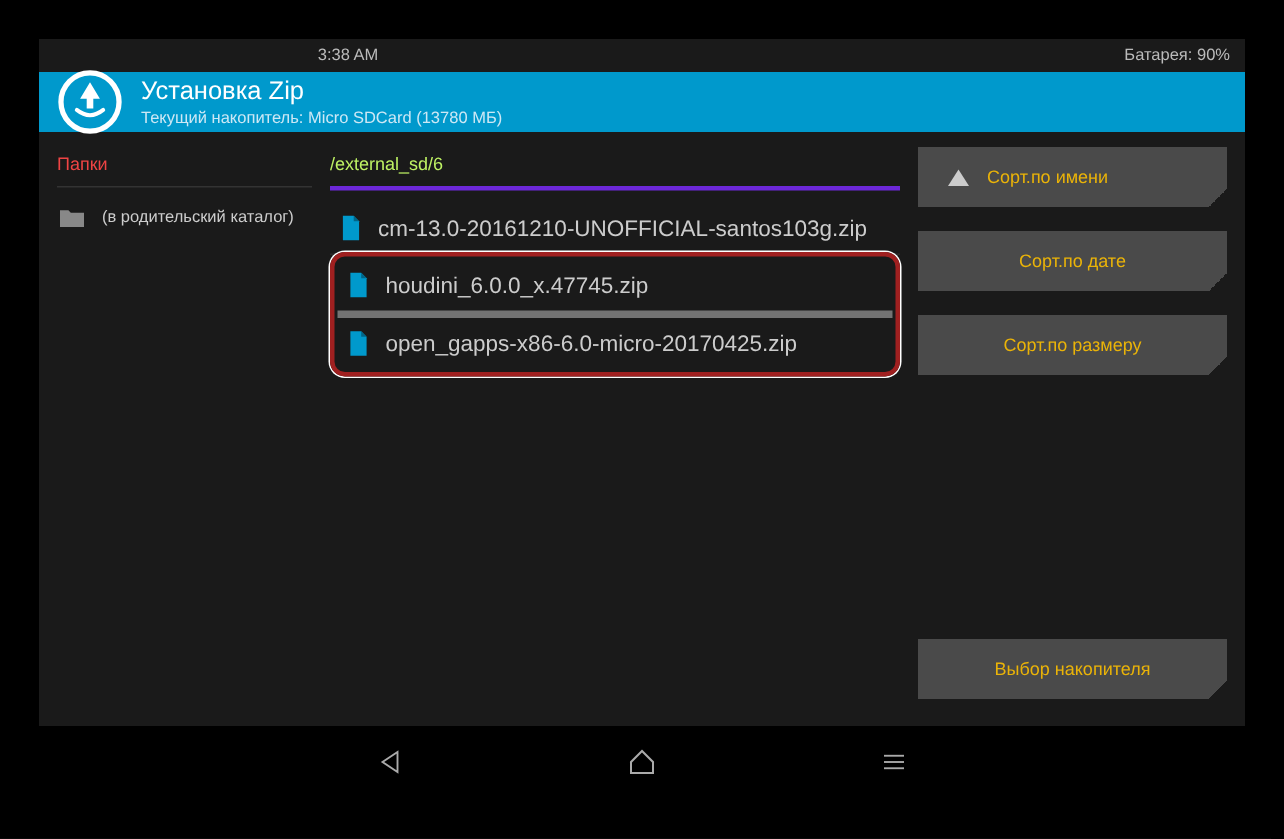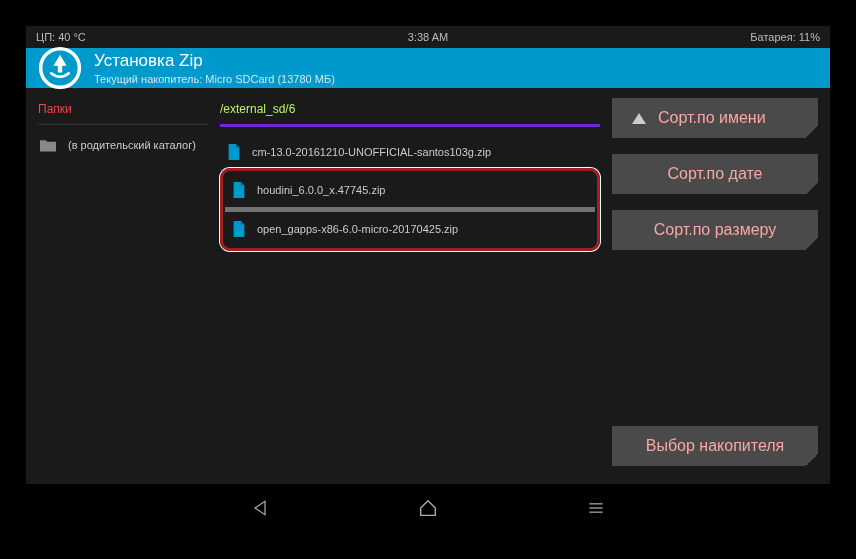--- a/index.html
+++ b/index.html
@@ -23,49 +23,48 @@
     .left-panel { width: 170px; }
     .panel-header { color: #ef4444; font-size: 12px; padding: 4px 0 8px 0; border-bottom: 1px solid #333; margin-bottom: 8px; }
     .folder-item { display: flex; align-items: center; gap: 10px; padding: 4px 0; cursor: pointer; }
     .folder-icon { width: 20px; height: 16px; }
     .folder-label { color: #ccc; font-size: 11px; }
     
     .center-panel { width: 380px; }
     .path-header { color: #bef264; font-size: 12px; padding: 4px 0 8px 0; border-bottom: 3px solid #6d28d9; margin-bottom: 8px; }
     .file-item { display: flex; align-items: center; gap: 10px; padding: 8px 6px; cursor: pointer; border-bottom: 1px solid #2a2a2a; }
     .file-icon { width: 16px; height: 18px; flex-shrink: 0; }
-    .file-label { color: #ccc; font-size: 11px; }
+    .file-label { color: #ccc; font-size: 15px; }
     
     .highlight-box { border: 3px solid #a02020; border-radius: 10px; padding: 2px; margin-top: -2px; box-shadow: 0 0 0 1px #fff; }
     .highlight-box .file-item { border-bottom: 5px solid #737373; }
     .highlight-box .file-item:last-child { border-bottom: none; }
     
     .right-panel { flex: 1; display: flex; flex-direction: column; gap: 16px; }
     .sort-group { display: flex; flex-direction: column; gap: 16px; }
     .action-group { margin-top: auto; display: flex; flex-direction: column; gap: 16px; margin-bottom: 8px; }
     
-    .btn { height: 40px; background: #4a4a4a; color: #fca5a5; font-size: 16px; display: flex; align-items: center; justify-content: center; cursor: pointer; border: none; position: relative; }
+    .btn { height: 40px; background: #4a4a4a; color: #eab308; font-size: 12px; display: flex; align-items: center; justify-content: center; cursor: pointer; border: none; position: relative; }
     .btn::after { content: ''; position: absolute; right: -8px; bottom: -8px; width: 0; height: 0; border-left: 8px solid transparent; border-bottom: 8px solid #1a1a1a; border-top: 8px solid transparent; }
     .btn-corner { position: absolute; right: 0; bottom: 0; width: 12px; height: 12px; background: linear-gradient(135deg, #4a4a4a 50%, #1a1a1a 50%); }
     
     .btn-with-icon { justify-content: flex-start; padding-left: 20px; gap: 12px; }
     .sort-icon { width: 0; height: 0; border-left: 7px solid transparent; border-right: 7px solid transparent; border-bottom: 11px solid #ccc; }
     
     .nav-bar { height: 48px; background: #000; display: flex; align-items: center; justify-content: center; gap: 140px; }
     .nav-btn { width: 28px; height: 28px; cursor: pointer; display: flex; align-items: center; justify-content: center; }
   </style>
 </head>
 <body>
 
 <div class="device-frame">
   <div class="screen">
     <div class="status-bar">
-      <div class="status-left">ЦП: 40 °C</div>
       <div class="status-center">3:38 AM</div>
-      <div class="status-right">Батарея: 11%</div>
+      <div class="status-right">Батарея: 90%</div>
     </div>
 
     <div class="header">
       <svg class="logo" viewBox="0 0 100 100">
         <circle cx="50" cy="50" r="44" fill="none" stroke="#fff" stroke-width="8"></circle>
         <path d="M 50 20 L 35 45 L 45 45 L 45 60 L 55 60 L 55 45 L 65 45 Z" fill="#fff"></path>
         <path d="M 30 62 Q 50 78 70 62" fill="none" stroke="#fff" stroke-width="6" stroke-linecap="round"></path>
       </svg>
       <div class="header-text">
         <div class="header-title">Установка Zip</div>

